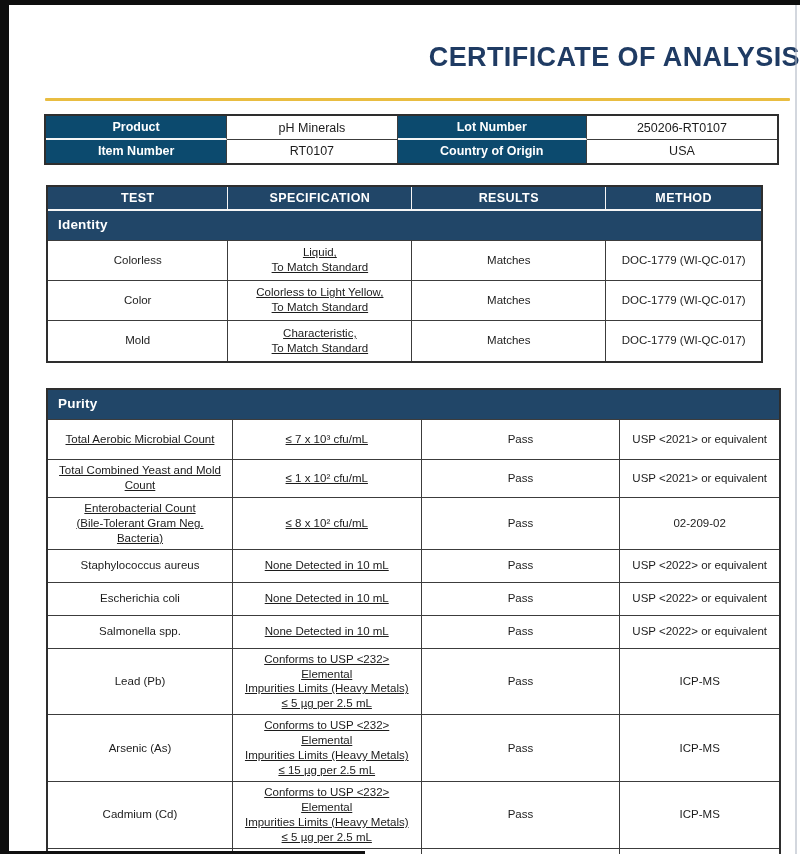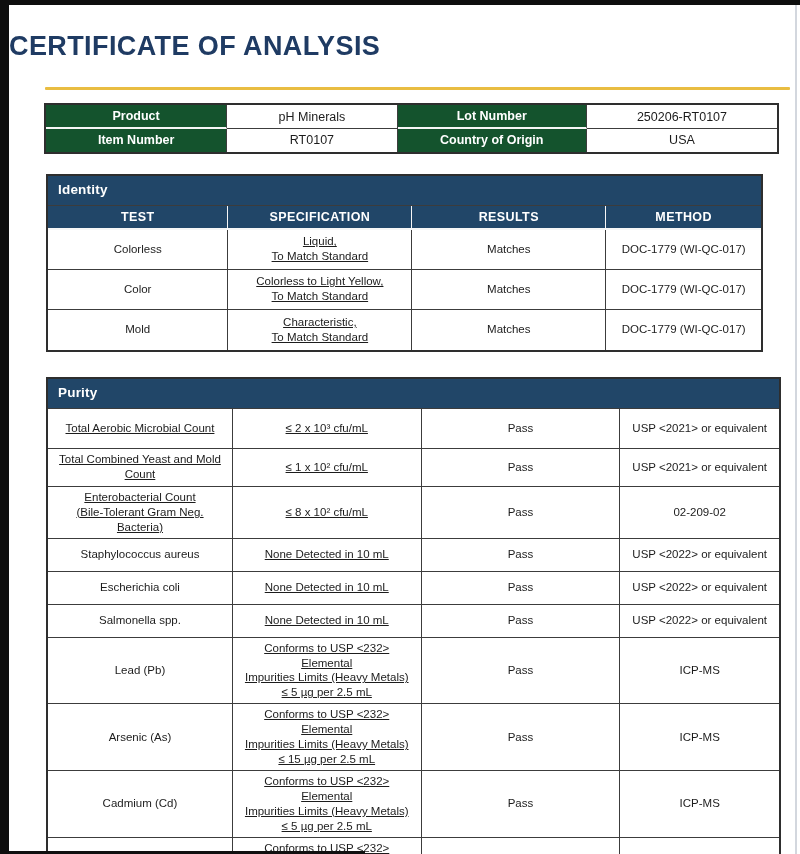--- a/index.html
+++ b/index.html
@@ -13,22 +13,22 @@
     overflow:hidden;
   }
   .edge-right {
     position:absolute; top:0; right:3px; width:2px; height:100%;
     background:#aeb6c2; opacity:.55;
   }
   .bottom-bar {
     position:absolute; left:0; bottom:0; width:45%; height:3px; background:#101010;
   }
   .title {
-    margin-top:26px;
-    text-align:left;
+    margin-top:37px;
+    text-align:right;
     font-size:27px;
     font-weight:700;
     letter-spacing:.4px;
     color:#1f3b63;
   }
   .gold-rule {
     margin:25px 10px 0 36px;
     height:3px;
     background:#e9bd41;
     border-radius:1px;
@@ -50,21 +50,21 @@
     vertical-align:middle;
     padding:3px 6px;
     line-height:1.3;
   }
   td:last-child { border-right:none;margin-top:24px; }
   tr:last-child td { border-bottom:none; }
   .navy { background:#214668; color:#ffffff; }
   
   .info-table { margin:13px 0 0 35px; }
   .info-table td { height:21px; font-size:12.5px; }
-  .info-table .lbl { background:#14532d; color:#ffffff; font-weight:600; }
+  .info-table .lbl { background:#0c4a6e; color:#ffffff; font-weight:600; }
   .info-table tr:first-child .lbl { border-bottom:2px solid #f6f6f6; }
   
   .test-table { margin:20px 0 0 37px; width:717px; }
   .purity-table { margin:25px 0 0 37px; width:735px; }
   .col-head {
     height:23px;
     font-size:12.5px;
     font-weight:700;
     letter-spacing:.4px;
     border-right:1px solid #f6f6f6;
@@ -121,27 +121,27 @@
 
   <table class="test-table">
     <colgroup>
         <col style="width:25.3%">
         <col style="width:25.8%">
         <col style="width:27.2%">
         <col style="width:21.7%">
       </colgroup>
     <tbody>
         <tr>
-      <td class="navy section-bar" colspan="4">Identity</td>
-    </tr>
-    <tr>
       <td class="navy col-head">TEST</td>
       <td class="navy col-head">SPECIFICATION</td>
       <td class="navy col-head">RESULTS</td>
       <td class="navy col-head">METHOD</td>
+    </tr>
+    <tr>
+      <td class="navy section-bar" colspan="4">Identity</td>
     </tr>
     <tr class="r40">
       <td>Colorless</td>
       <td class="pre">Liquid,
 To Match Standard</td>
       <td>Matches</td>
       <td>DOC-1779 (WI-QC-017)</td>
     </tr>
     <tr class="r40">
       <td>Color</td>
@@ -166,21 +166,21 @@
         <col style="width:25.8%">
         <col style="width:27.2%">
         <col style="width:21.7%">
       </colgroup>
     <tbody>
         <tr>
       <td class="navy section-bar" colspan="4">Purity</td>
     </tr>
     <tr class="r40">
       <td class="pre">Total Aerobic Microbial Count</td>
-      <td class="pre">≤ 2 x 10³ cfu/mL</td>
+      <td class="pre">≤ 7 x 10³ cfu/mL</td>
       <td>Pass</td>
       <td>USP &lt;2021&gt; or equivalent</td>
     </tr>
     <tr class="r38">
       <td class="pre">Total Combined Yeast and Mold
 Count</td>
       <td class="pre">≤ 1 x 10² cfu/mL</td>
       <td>Pass</td>
       <td>USP &lt;2021&gt; or equivalent</td>
     </tr>

